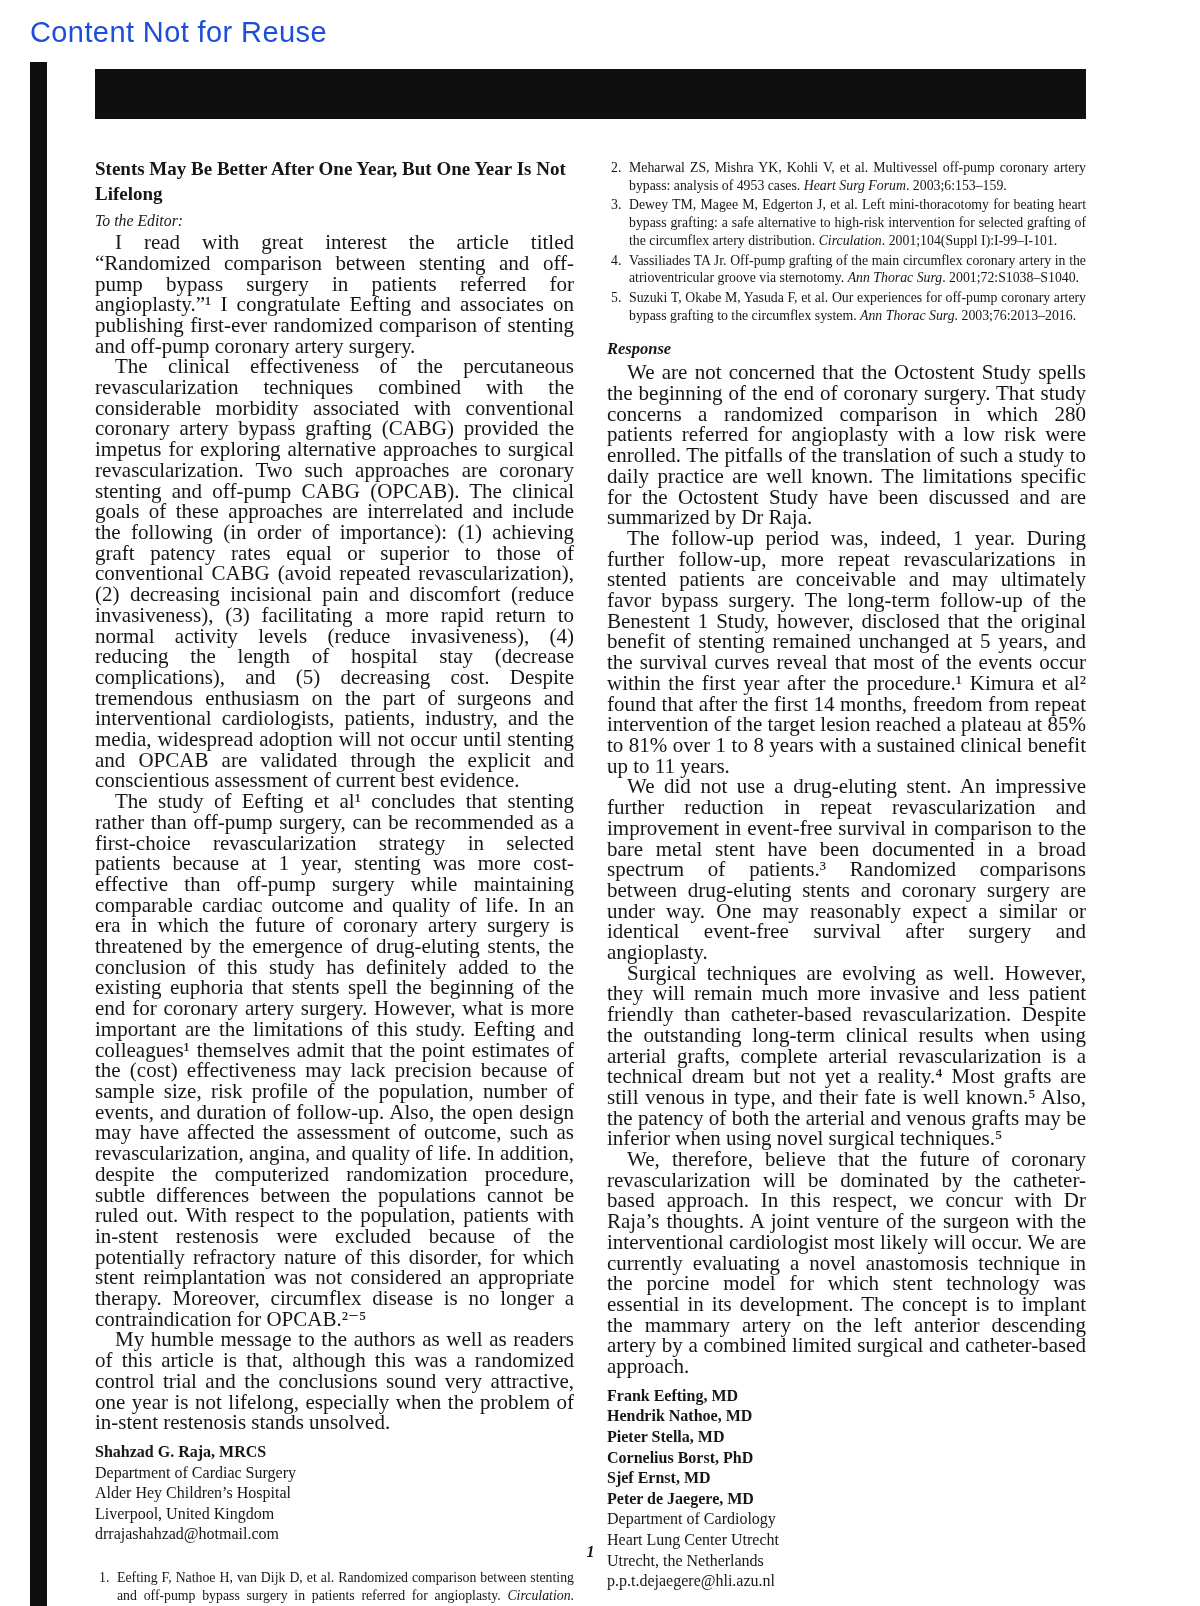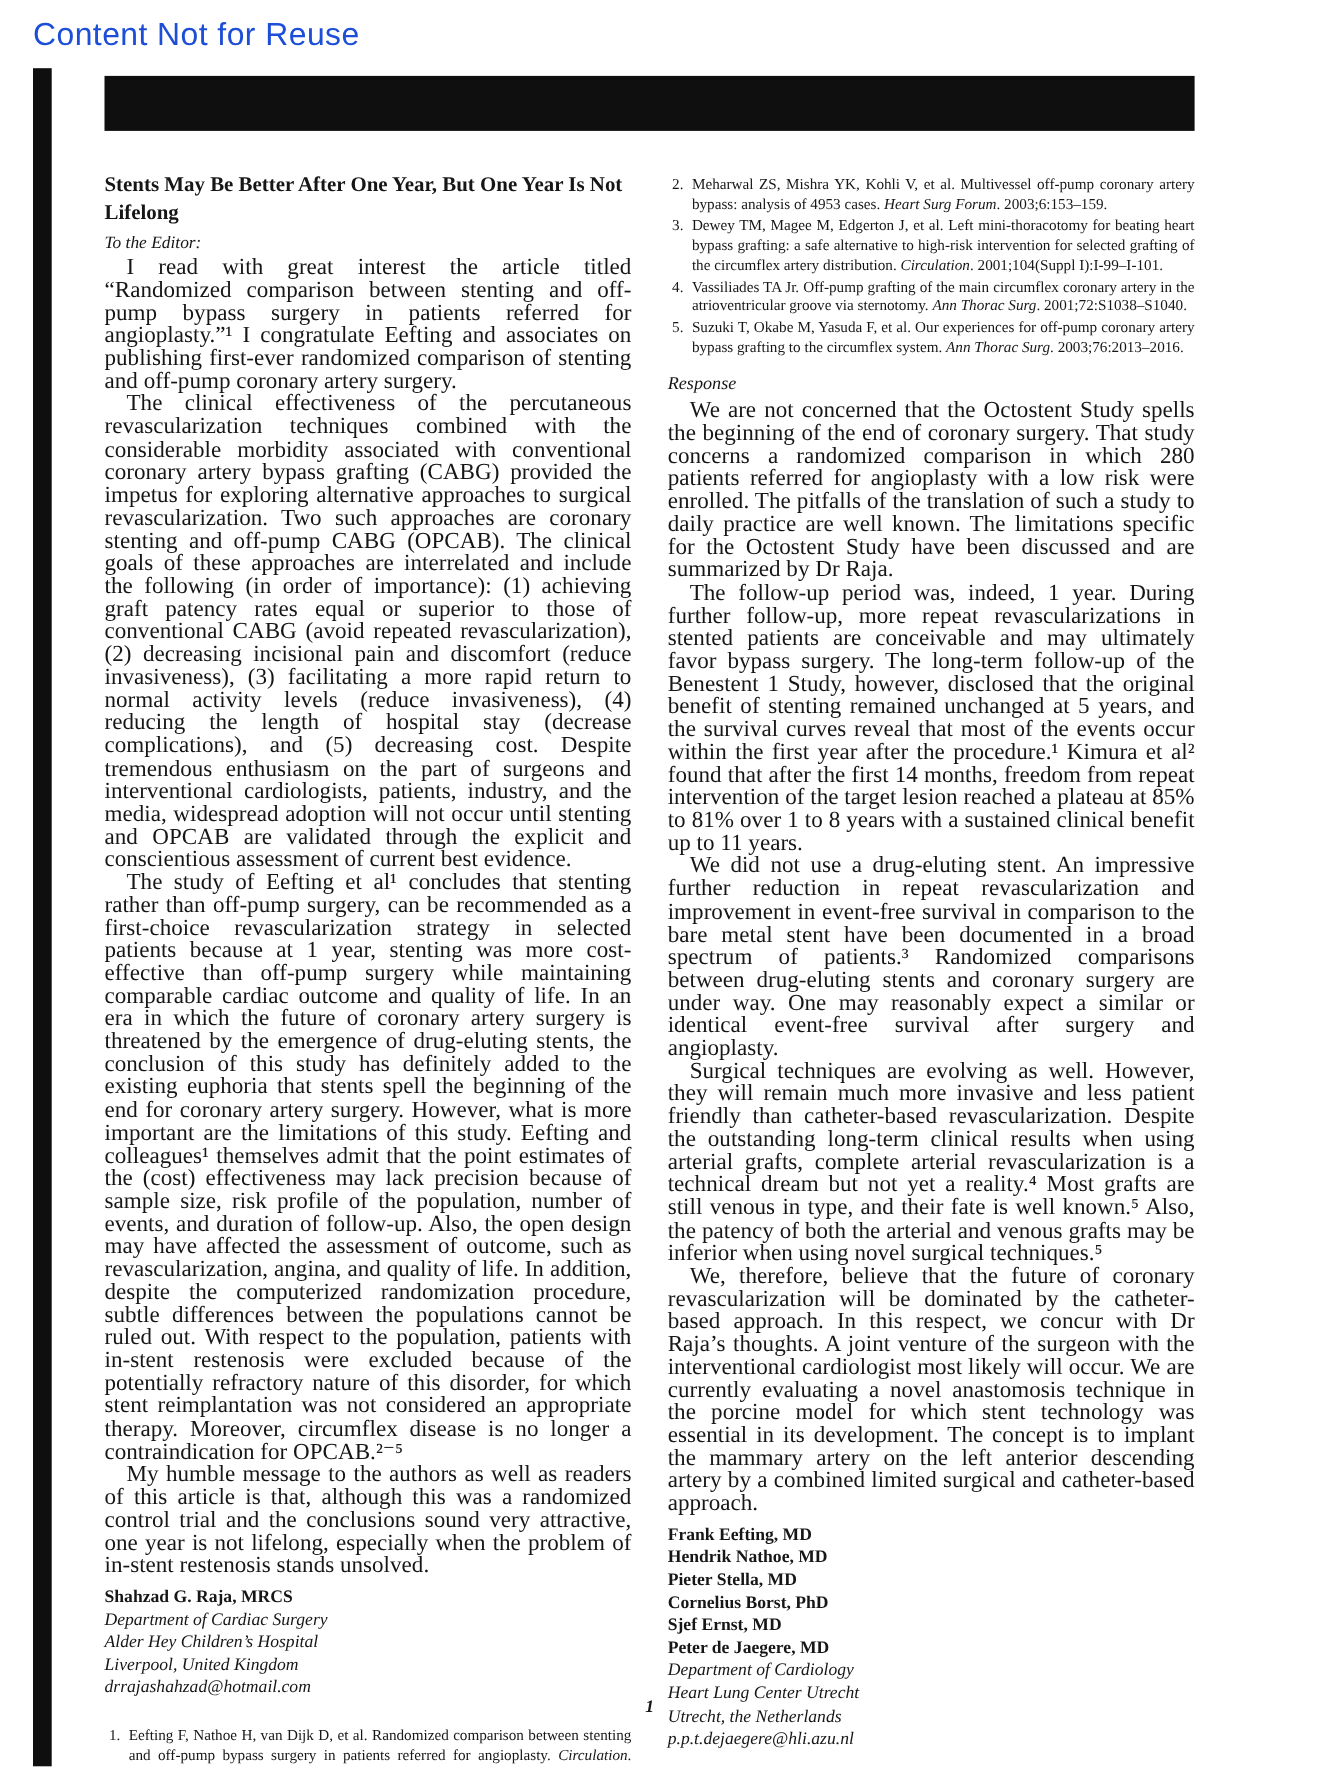--- a/index.html
+++ b/index.html
@@ -65,36 +65,36 @@
     margin: 0;
   }
   .signature {
     margin-top: 9px;
     text-align: left;
     padding-right: 8px;
     font-size: 16px;
     line-height: 20.6px;
   }
   .sig-name { font-weight: bold; }
-  .sig-line { font-style: italic; }
+  .sig-line { }
   .refs { margin-top: 24px; }
   .top-refs { margin-top: 3px; }
   .ref {
     position: relative;
     font-size: 13.8px;
     line-height: 17.7px;
     text-align: justify;
     padding-left: 22px;
     margin: 0 0 2px 0;
   }
   .ref-num { position: absolute; left: 4px; top: 0; }
   .response-heading {
     font-size: 16.5px;
     font-style: italic;
-    font-weight: normal;
+    font-weight: bold;
     margin: 15px 0 3px 0;
   }
   .page-number {
     position: absolute;
     left: 95px;
     top: 1543px;
     width: 991px;
     text-align: center;
     font-size: 16px;
     font-weight: bold;

